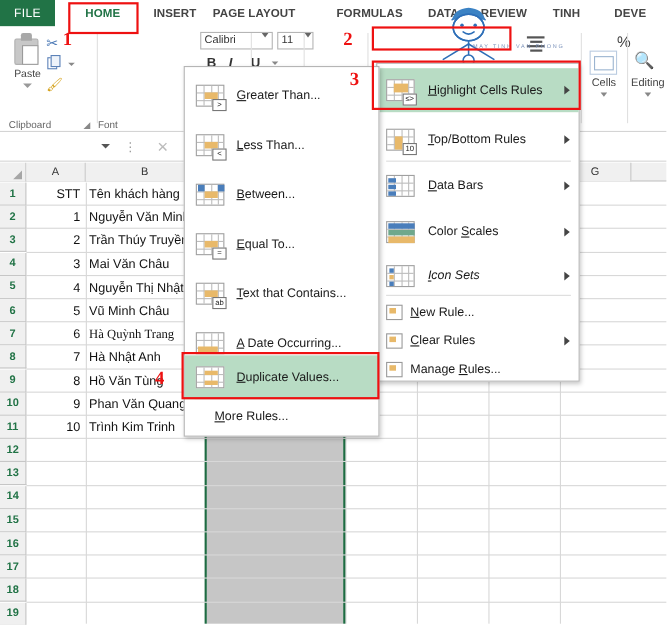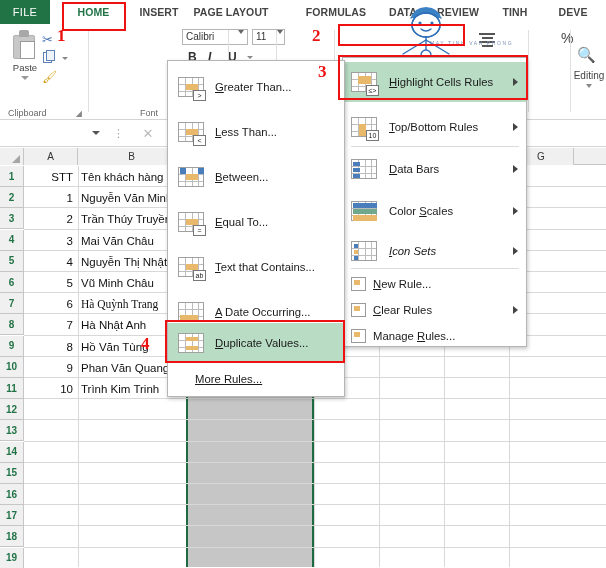--- a/index.html
+++ b/index.html
@@ -13,21 +13,21 @@
     color:#fff; font-size:11px; display:flex; align-items:center; justify-content:center;
     letter-spacing:.3px; }
   .tab { position:absolute; top:0; height:24px; font-size:10.5px; color:#444;
     display:flex; align-items:center; justify-content:center; letter-spacing:.1px; white-space:nowrap;font-weight:bold;}
   .tab.home { color:#217346; }
 
   
   .ribbon { position:absolute; left:0; top:24px; width:606px; height:96px; background:#fff;
     border-bottom:1px solid #d4d4d4; }
   .grp { position:absolute; top:0; height:96px; }
-  .grp .gtitle { position:absolute; bottom:2px; width:100%; text-align:center;
+  .grp .gtitle { position:absolute; bottom:2px; width:100%; 
     font-size:9px; color:#666; }
   .vsep { position:absolute; top:6px; width:1px; height:82px; background:#e0e0e0; }
 
   
   .paste-ico { position:absolute; left:11px; top:6px; width:26px; height:30px; }
   .clip-body { position:absolute; left:2px; top:5px; width:22px; height:24px; background:#c8c8c8;
     border:1px solid #b0b0b0; border-radius:2px; }
   .clip-clip { position:absolute; left:8px; top:0px; width:10px; height:7px; background:#a8a8a8;
     border-radius:2px 2px 0 0; }
   .clip-page { position:absolute; left:9px; top:11px; width:15px; height:18px; background:#fff;
@@ -208,20 +208,29 @@
     </div>
     <div class="vsep" style="left:334px"></div>
 
     <div class="grp" style="left:336px;width:190px">
       
       
       
     </div>
     <div class="vsep" style="left:528px"></div>
 
+    <div class="grp" style="left:529px;width:40px">
+      <div style="position:absolute;left:7px;top:22px;width:25px;height:22px;border:1px solid #b9cbe0">
+        <div style="position:absolute;left:3px;top:4px;width:18px;height:13px;background:#fff;border:1px solid #9bb4d0"></div>
+      </div>
+      <div class="grpbtn" style="left:0;top:46px;width:40px;text-align:center">
+        <span>Cells</span>
+        <span class="dn"></span>
+      </div>
+    </div>
     <div class="vsep" style="left:570px"></div>
 
     <div class="grp" style="left:571px;width:35px">
       <div style="position:absolute;left:6px;top:22px;font-size:15px;color:#555">🔍</div>
       <div class="grpbtn" style="left:-4px;top:46px;width:44px;text-align:center">
         <span>Editing</span>
         <span class="dn"></span>
       </div>
     </div>
   </div>
@@ -546,21 +555,21 @@
               <div class="gl" style="top: 0px; left: 6.3px; width: 1px; height: 100%;"></div>
               <div class="gl" style="top: 0px; left: 12.6px; width: 1px; height: 100%;"></div>
               <div class="gl" style="top: 0px; left: 18.9px; width: 1px; height: 100%;"></div>
               <div class="hl" style="left: 7px; top: 3px; width: 12px; height: 4px;"></div>
               <div class="hl" style="left: 7px; top: 12px; width: 12px; height: 4px;"></div>
             </div>
           </span>
           <span class="mlbl" style="position: absolute; left: 47px; top: 50%; transform: translateY(-50%);"><u>D</u>uplicate Values...</span>
         </div>
         <div class="mi" style="top: 305px; height: 26px;">
-          <span class="mlbl" style="position: absolute; left: 27px; top: 50%; transform: translateY(-50%); text-decoration: underline;"><u>M</u>ore Rules...</span>
+          <span class="mlbl" style="position: absolute; left: 27px; top: 50%; transform: translateY(-50%);"><u>M</u>ore Rules...</span>
         </div>
         <div class="msep" style="left: 9px; top: 301px; width: 158px;"></div>
       </div>
   </div>
 
   <div class="redbox" style="left:62px;top:2px;width:64px;height:29px"></div>
   <div class="redbox" style="left:338px;top:24px;width:127px;height:22px"></div>
   <div class="redbox" style="left:338px;top:55px;width:190px;height:45px"></div>
   <div class="redbox" style="left:165px;top:320px;width:180px;height:43px"></div>
 

